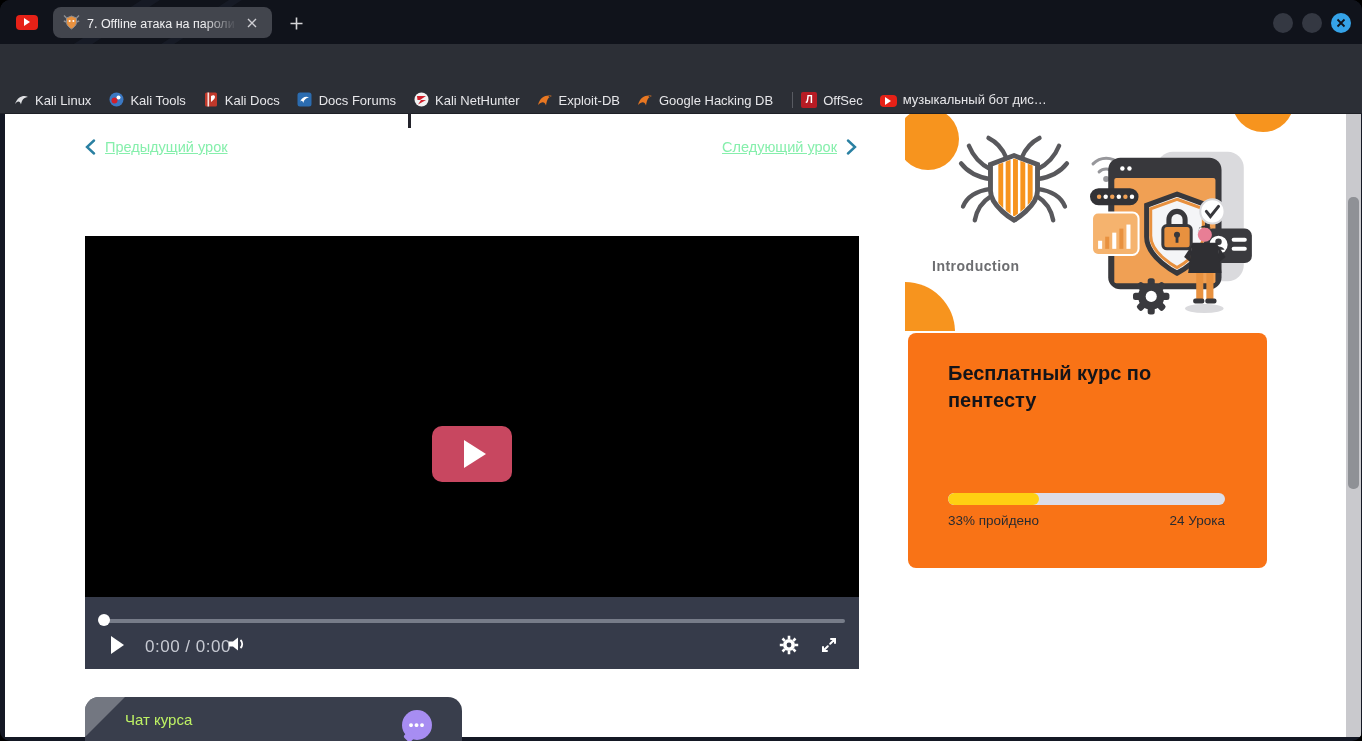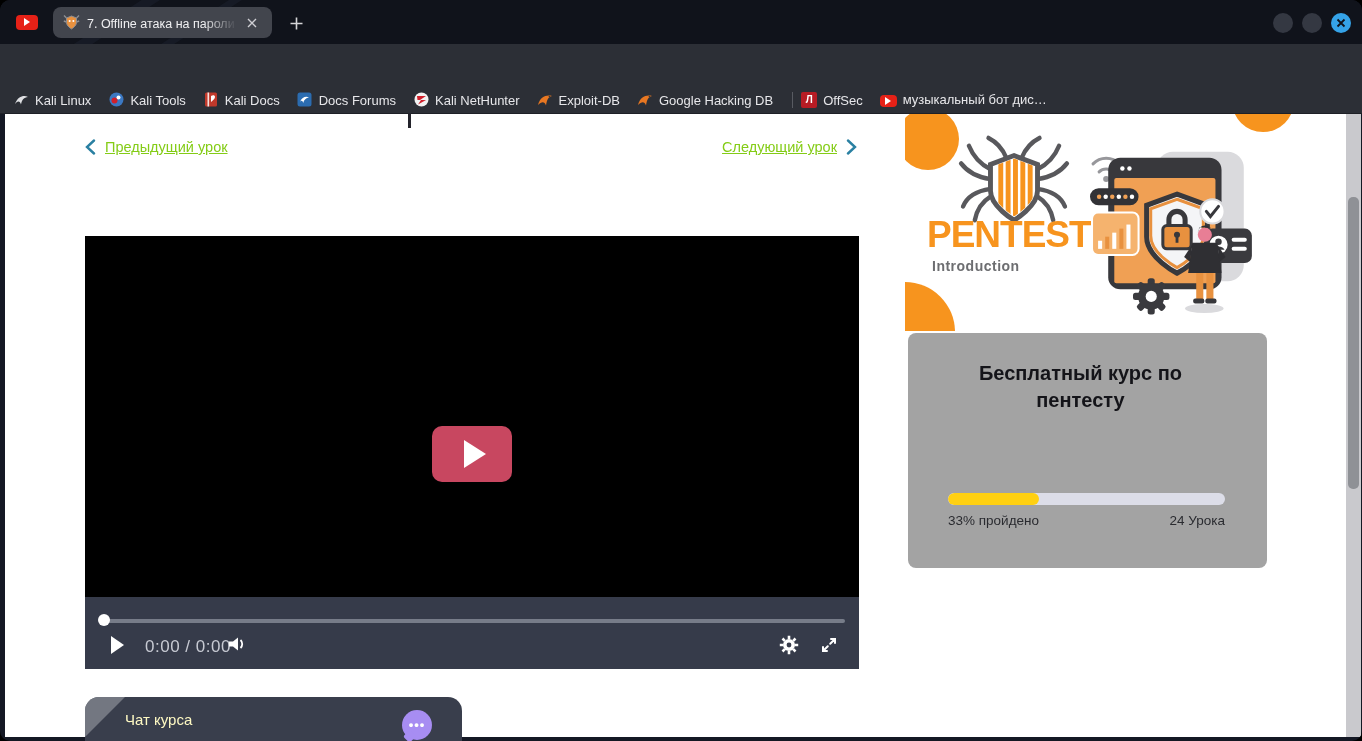--- a/index.html
+++ b/index.html
@@ -39,52 +39,52 @@
   .bm{display:flex;align-items:flex-end;gap:6px;margin-right:17px;}
   .bm-label{font-size:13px;color:#e7e7ea;white-space:nowrap;}
   .bm-sep{width:1px;height:16px;background:#585b62;margin:0 8px 0 2px;}
   .bm-ic{width:16px;height:16px;display:flex;align-items:center;justify-content:center;}
   .offsec-ic{width:16px;height:16px;background:#b71c24;border-radius:2px;color:#fff;font-size:10px;font-weight:bold;display:flex;align-items:center;justify-content:center;}
 
   
   .page{left:5px;top:114px;width:1341px;height:623px;background:#ffffff;}
   .caret-tick{left:408px;top:113px;width:3px;height:15px;background:#23232b;}
   .lesson-nav-link{display:flex;align-items:center;gap:9px;text-decoration:none;}
-  .nav-label{font-size:14.5px;color:#84cc16;text-decoration:underline;}
+  .nav-label{font-size:14.5px;color:#86efac;text-decoration:underline;}
   .prev-link{left:85px;top:139px;}
   .next-link{left:722px;top:139px;}
   .h1{left:85px;top:188px;font-size:27px;font-weight:500;color:#ffffff;}
 
   
   .player{left:85px;top:236px;width:774px;height:433px;}
   .video-area{position:absolute;left:0;top:0;width:774px;height:361px;background:#000;}
   .big-play{position:absolute;left:347px;top:190px;width:80px;height:56px;background:#c84760;border-radius:10px;display:flex;align-items:center;justify-content:center;}
   .big-play::after{content:"";width:0;height:0;border-left:22px solid #fff;border-top:14px solid transparent;border-bottom:14px solid transparent;margin-left:5px;}
   .controls{position:absolute;left:0;top:361px;width:774px;height:72px;background:#363b4a;}
   .track{position:absolute;left:14px;top:22px;width:746px;height:4px;background:#777c89;border-radius:2px;}
   .track-handle{position:absolute;left:13px;top:17px;width:12px;height:12px;border-radius:50%;background:#fff;}
   .ctl{position:absolute;display:flex;align-items:center;justify-content:center;}
   .time{position:absolute;left:60px;top:40px;font-size:17px;color:#c7cad3;letter-spacing:.5px;}
 
   
   .chat{left:85px;top:697px;width:377px;height:44px;background:#393e4c;border-radius:14px 14px 0 0;overflow:hidden;}
   .chat-fold{position:absolute;left:0;top:0;width:0;height:0;border-top:40px solid #84889333;border-top-color:#82868f;border-right:40px solid transparent;opacity:.8;}
-  .chat-title{position:absolute;left:40px;top:14px;font-size:15px;color:#fef9c3;}
+  .chat-title{position:absolute;left:40px;top:14px;font-size:15px;color:#bef264;}
   .chat-bubble{position:absolute;left:317px;top:13px;width:30px;height:30px;border-radius:50%;background:#a78df2;display:flex;align-items:center;justify-content:center;}
   .chat-bubble::before{content:"";position:absolute;left:3px;bottom:-1px;width:9px;height:9px;background:#a78df2;border-radius:2px;transform:rotate(45deg);}
   .chat-dots{position:relative;color:#fff;font-size:13px;font-weight:bold;letter-spacing:1px;line-height:10px;}
 
   
   .banner{left:905px;top:114px;width:400px;height:217px;overflow:hidden;}
   .circle{position:absolute;border-radius:50%;background:#f7941e;}
   .brand{position:absolute;left:22px;top:100px;font-size:37px;font-weight:800;letter-spacing:-1px;color:#f7941e;}
   .brand-sub{position:absolute;left:27px;top:144px;font-size:14px;font-weight:bold;color:#6d6e71;letter-spacing:.5px;}
 
   
-  .card{left:908px;top:333px;width:359px;height:235px;background:#a3a3a3;border-radius:8px;text-align:center;}
+  .card{left:908px;top:333px;width:359px;height:235px;background:#f97316;border-radius:8px;}
   .card-title{position:absolute;left:40px;top:27px;width:265px;font-size:20px;line-height:27px;font-weight:bold;color:#141419;}
   .card-desc{position:absolute;left:40px;top:97px;width:245px;font-size:15px;line-height:22px;color:#36373d;}
   .cprog{position:absolute;left:40px;top:160px;width:277px;height:12px;background:#dcdde8;border-radius:6px;overflow:hidden;}
   .cprog-fill{height:12px;background:#ffd012;border-radius:6px;}
   .card-labels{position:absolute;left:40px;top:180px;width:277px;display:flex;justify-content:space-between;font-size:13.5px;color:#2a2b30;}
 
   
   .sb-track{left:1346px;top:114px;width:15px;height:623px;background:#c9c9cd;}
   .sb-thumb{left:1348px;top:197px;width:11px;height:292px;background:#8f9196;border-radius:5px;}
 </style>
@@ -369,21 +369,20 @@
         </defs>
       <path d="M61,22 L85,31 V58 C85,74 61,88 61,88 C61,88 37,74 37,58 V31 Z" fill="#fff" stroke="#58585c" stroke-width="5"></path>
       <g clip-path="url(#shieldclip)" fill="#f7941e">
         <rect x="45" y="24" width="5" height="62"></rect>
           <rect x="52.5" y="24" width="5" height="62"></rect>
         <rect x="60" y="24" width="5" height="62"></rect>
           <rect x="67.5" y="24" width="5" height="62"></rect>
         <rect x="75" y="24" width="5" height="62"></rect>
       </g>
     </svg>
-    <div class="brand">PENTEST</div>
     <div class="brand-sub">Introduction</div>
 
     <svg style="position:absolute;left:185px;top:6px;" width="172" height="200" viewBox="0 0 170 195">
       <rect x="66" y="30" width="86" height="128" rx="16" fill="#dadadd"></rect>
       <g stroke="#97979b" stroke-width="3" fill="none" stroke-linecap="round">
         <path d="M3,42 A18,18 0 0 1 29,42"></path>
           <path d="M9,50 A10,10 0 0 1 23,50"></path>
       </g>
       <circle cx="16" cy="57" r="3" fill="#97979b"></circle>
       <rect x="18" y="36" width="112" height="130" rx="12" fill="#38383c"></rect>

